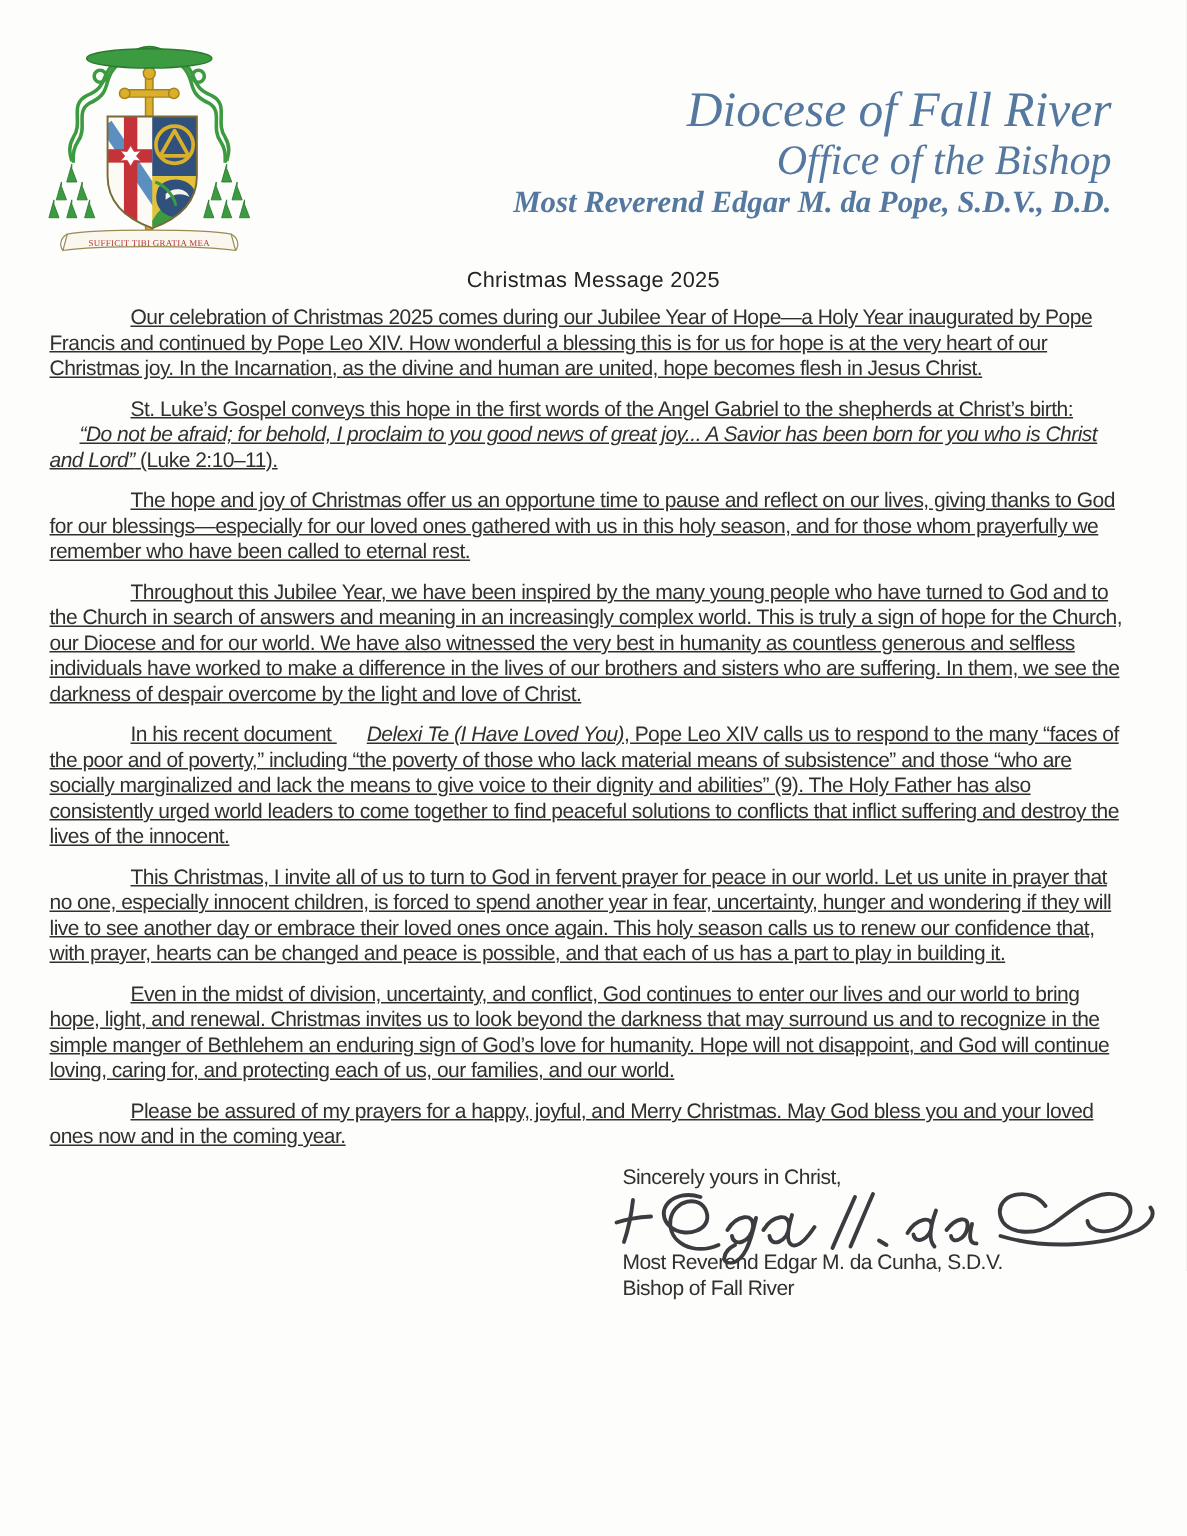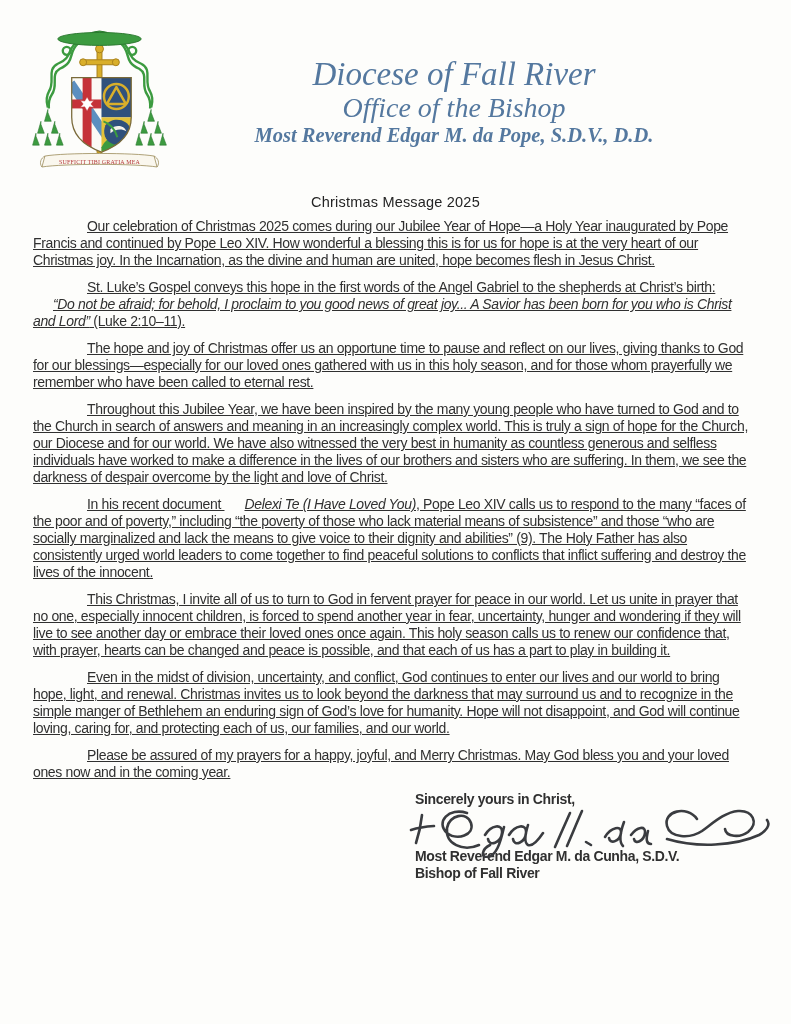--- a/index.html
+++ b/index.html
@@ -11,36 +11,36 @@
   *{margin:0;padding:0;box-sizing:border-box;}
   html,body{background:#e9e9e9;}
   .page{
     width:791px;height:1024px;margin:0 auto;background:var(--paper);
     overflow:hidden;position:relative;
     font-family:"Liberation Sans",sans-serif;color:var(--ink);
   }
   
   .letterhead{display:flex;padding:26px 36px 0 32px;}
   .crest{width:135px;flex:0 0 135px;}
-  .head-text{flex:1;text-align:center;padding-top:30px;padding-right:14px;
+  .head-text{flex:1;text-align:right;padding-top:30px;padding-right:14px;
     font-family:"Liberation Serif",serif;font-style:italic;color:var(--accent);}
   .diocese-title{font-size:33px;line-height:36px;}
   .office-subtitle{font-size:28px;line-height:23px;margin-top:4px;}
   .bishop-line{font-size:20.5px;line-height:24px;margin-top:4px;font-weight:bold;}
-  .message-title{text-align:center;font-size:14.5px;color:#242424;margin-top:20px;letter-spacing:.2px;}
+  .message-title{text-align:center;font-size:14.5px;color:#242424;margin-top:4px;letter-spacing:.2px;}
   
   .letter-body{
     margin:8px 38px 0 33px;width:720px;
     font-size:14px;line-height:17px;letter-spacing:-.35px;color:var(--ink);
   }
   .salutation{margin:0 0 10px 0;}
   .para{margin:0 0 10px 0;text-indent:54px;text-decoration:underline;}
   .it{font-style:italic;margin-left:20px;}
   
-  .closing{padding-left:415px;margin-top:7px;font-size:14px;line-height:17px;letter-spacing:-.35px;font-weight:bold;}
+  .closing{padding-left:415px;margin-top:7px;font-size:14px;line-height:17px;letter-spacing:-.35px;}
   .signature-wrap{height:40px;position:relative;}
   .signature-wrap svg{position:absolute;left:-10px;top:-6px;}
   
   .page-footer{
     text-align:center;margin-top:7px;
     font-family:"Liberation Serif",serif;color:var(--footer-blue);
     font-size:17.5px;line-height:22px;
   }
   .crest-motto-text{font-family:"Liberation Serif",serif;font-size:6px;fill:#b5383b;letter-spacing:.2px;}
 </style>

